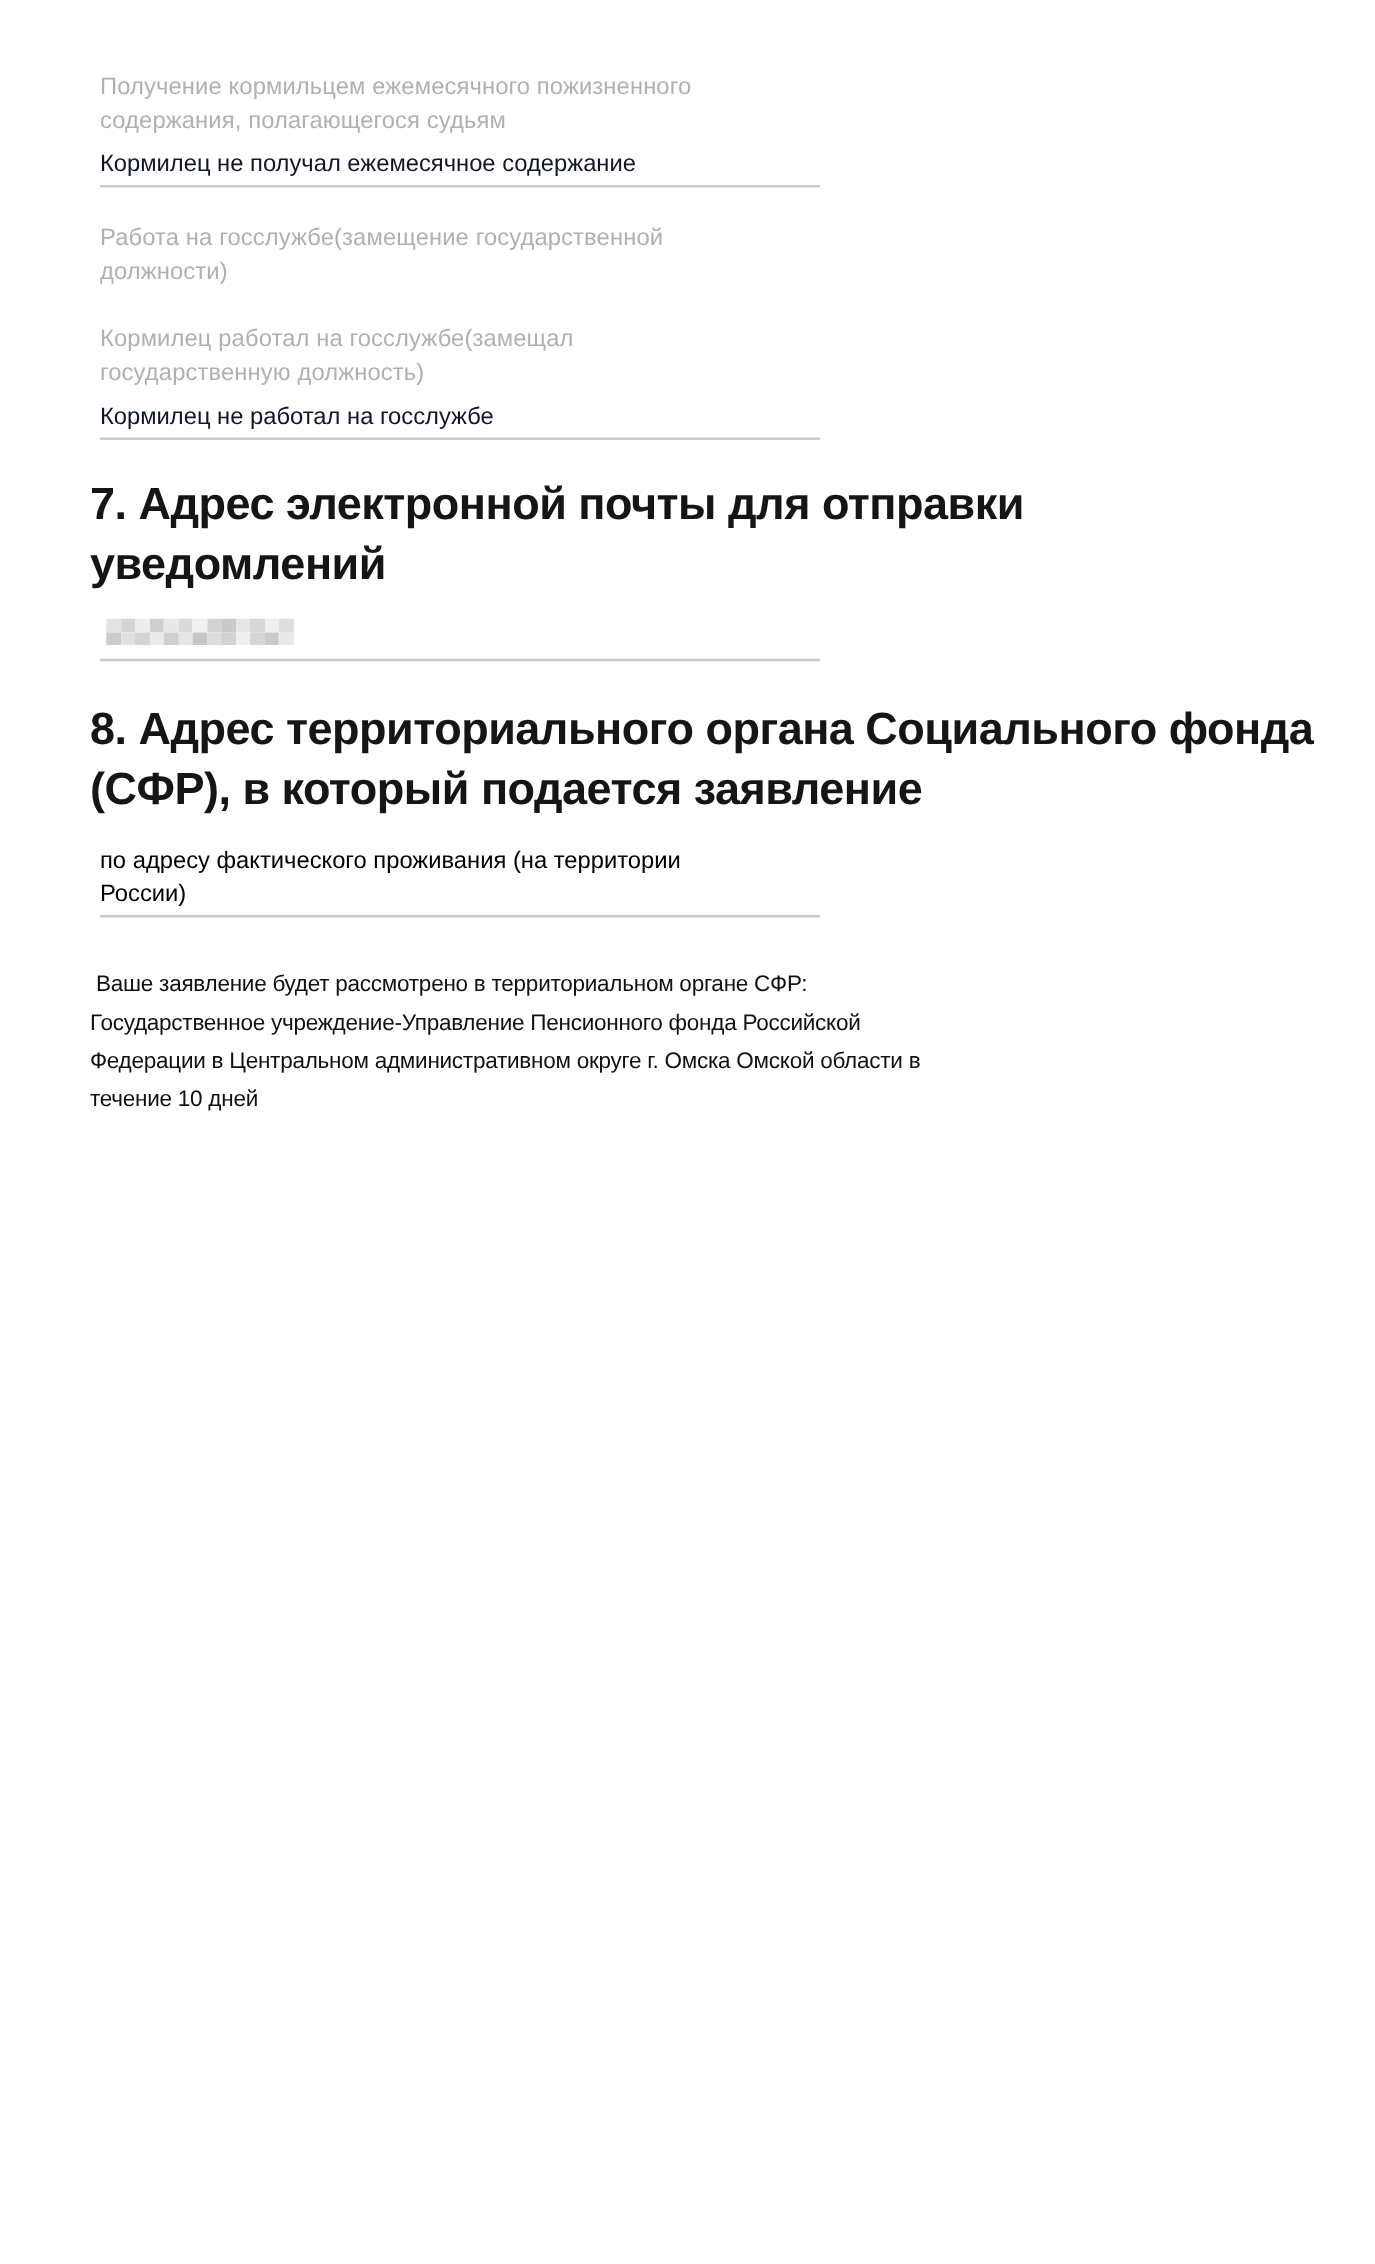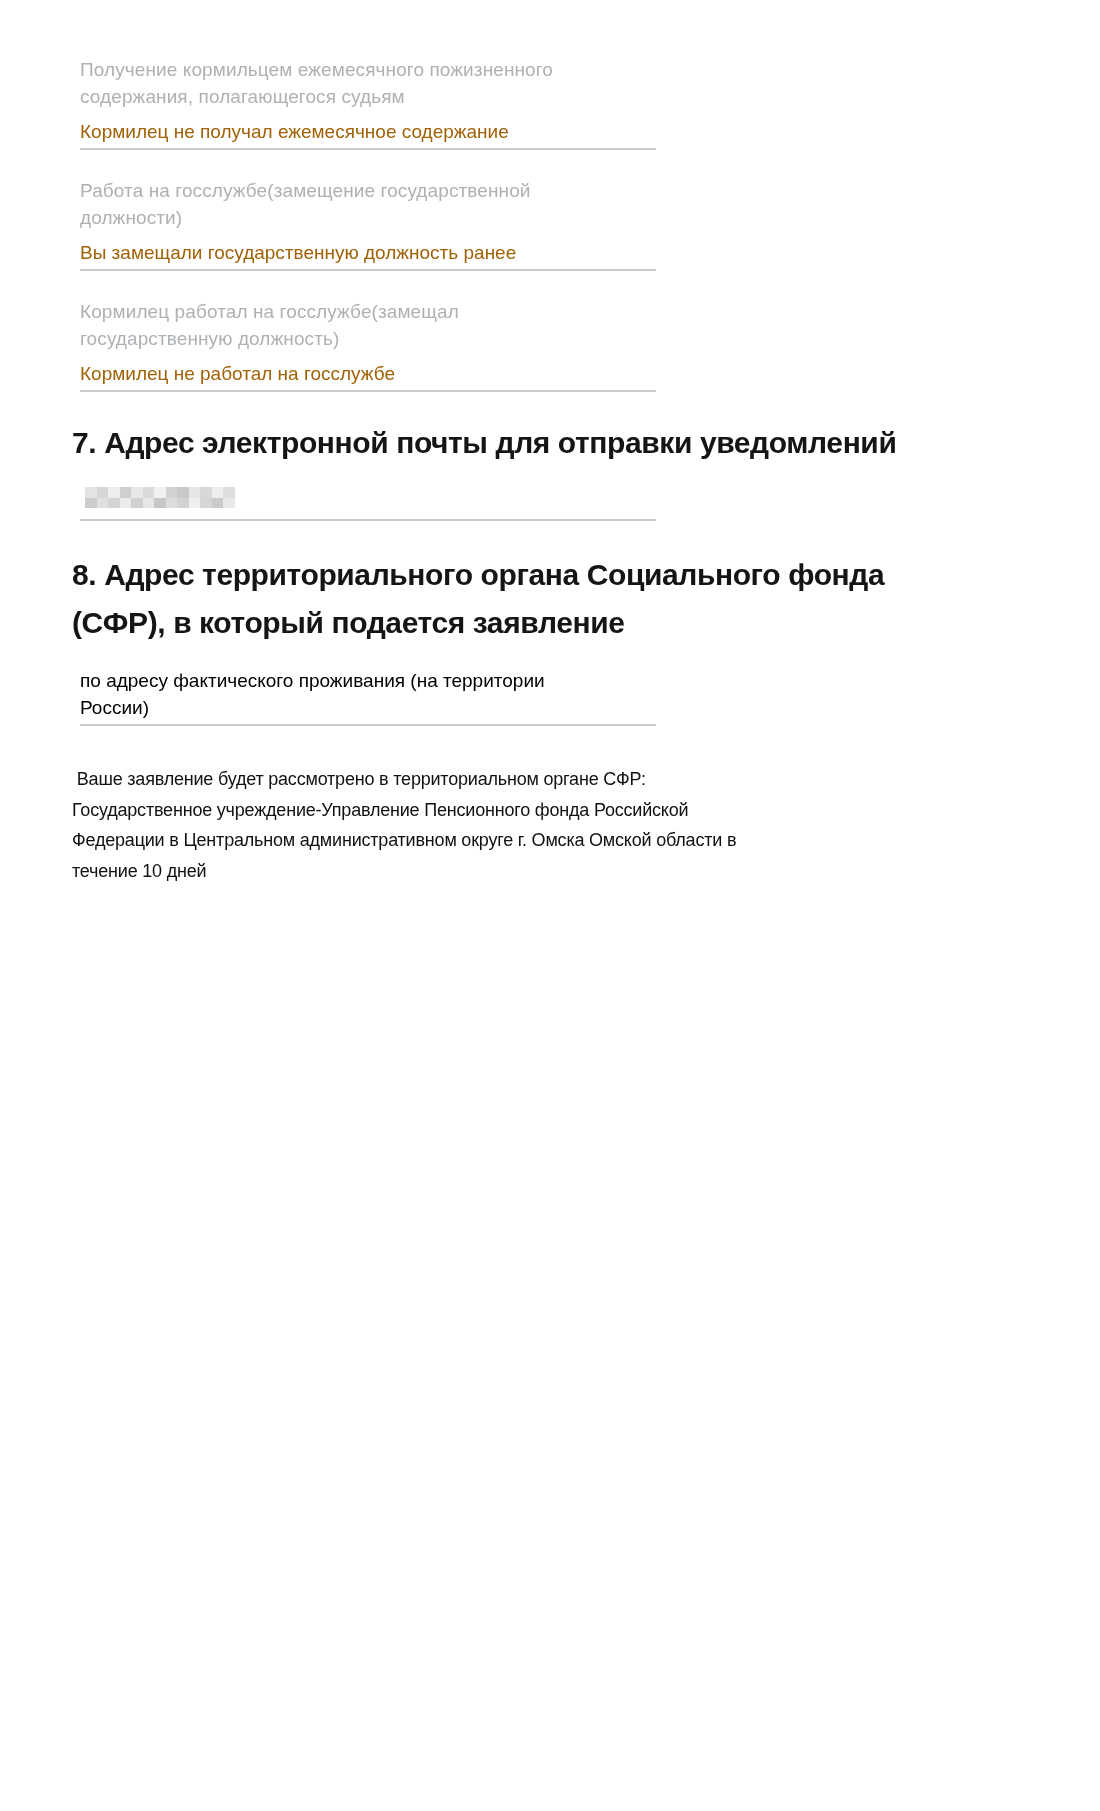--- a/index.html
+++ b/index.html
@@ -28,33 +28,33 @@
   .field-label {
     font-size: 19px;
     line-height: 27px;
     color: #aeb1b4;
     white-space: pre-line;
     letter-spacing: 0.1px;
   }
   .field-value {
     font-size: 19px;
     line-height: 27px;
-    color: #a16207;
+    color: #0f172a;
     margin-top: 8px;
     padding-bottom: 3px;
     border-bottom: 2px solid #c9cbcc;
     white-space: pre-line;
   }
   .field-value.muted {
     color: #000000;
   }
   
   .section-heading {
     margin: 26px 0 20px -8px;
-    font-size: 30px;
+    font-size: 36px;
     line-height: 48px;
     font-weight: 700;
     color: #141516;
     letter-spacing: -0.4px;
     white-space: pre-line;
   }
   
   .email-box {
     width: 576px;
     margin-top: 14px;
@@ -91,21 +91,20 @@
 
   <div class="field">
     <div class="field-label">Получение кормильцем ежемесячного пожизненного
 содержания, полагающегося судьям</div>
     <div class="field-value">Кормилец не получал ежемесячное содержание</div>
   </div>
 
   <div class="field">
     <div class="field-label">Работа на госслужбе(замещение государственной
 должности)</div>
-    <div class="field-value">Вы замещали государственную должность ранее</div>
   </div>
 
   <div class="field">
     <div class="field-label">Кормилец работал на госслужбе(замещал
 государственную должность)</div>
     <div class="field-value">Кормилец не работал на госслужбе</div>
   </div>
 
   <h2 class="section-heading">7. Адрес электронной почты для отправки уведомлений</h2>
 

